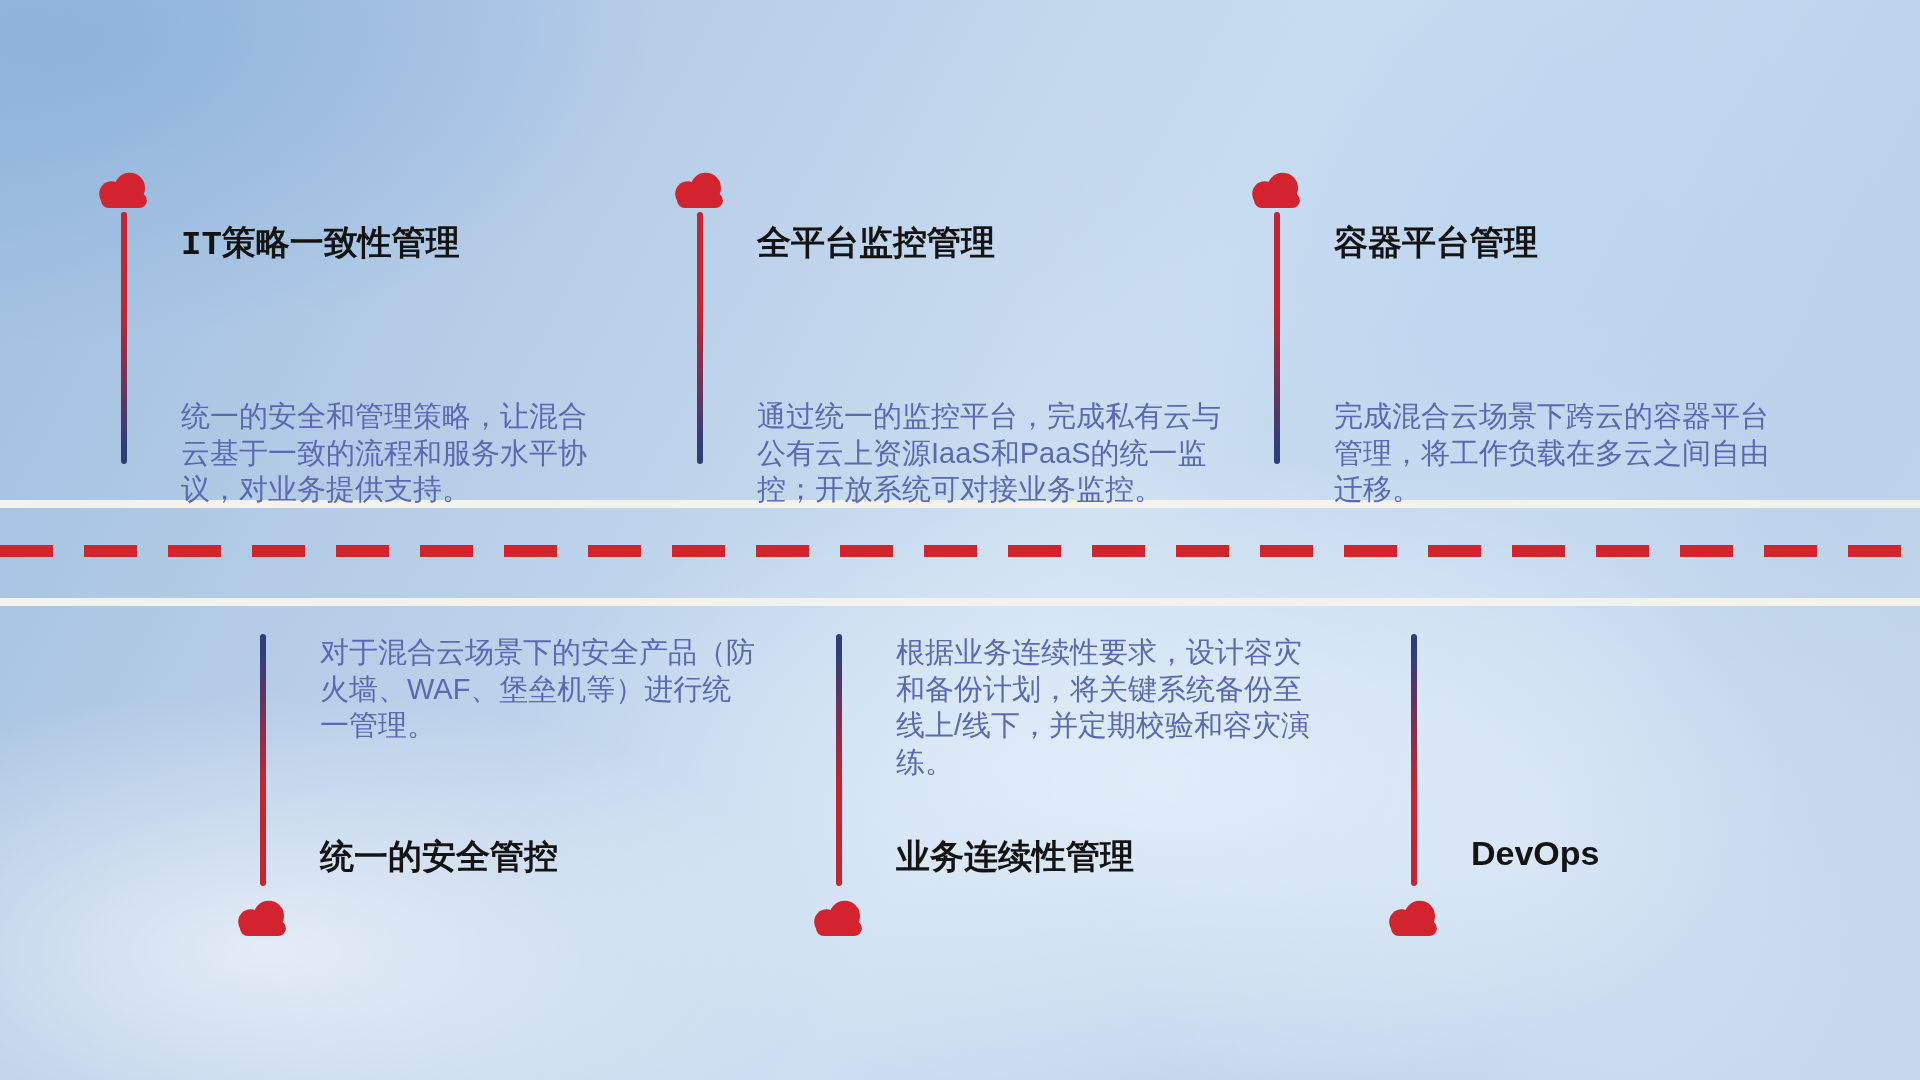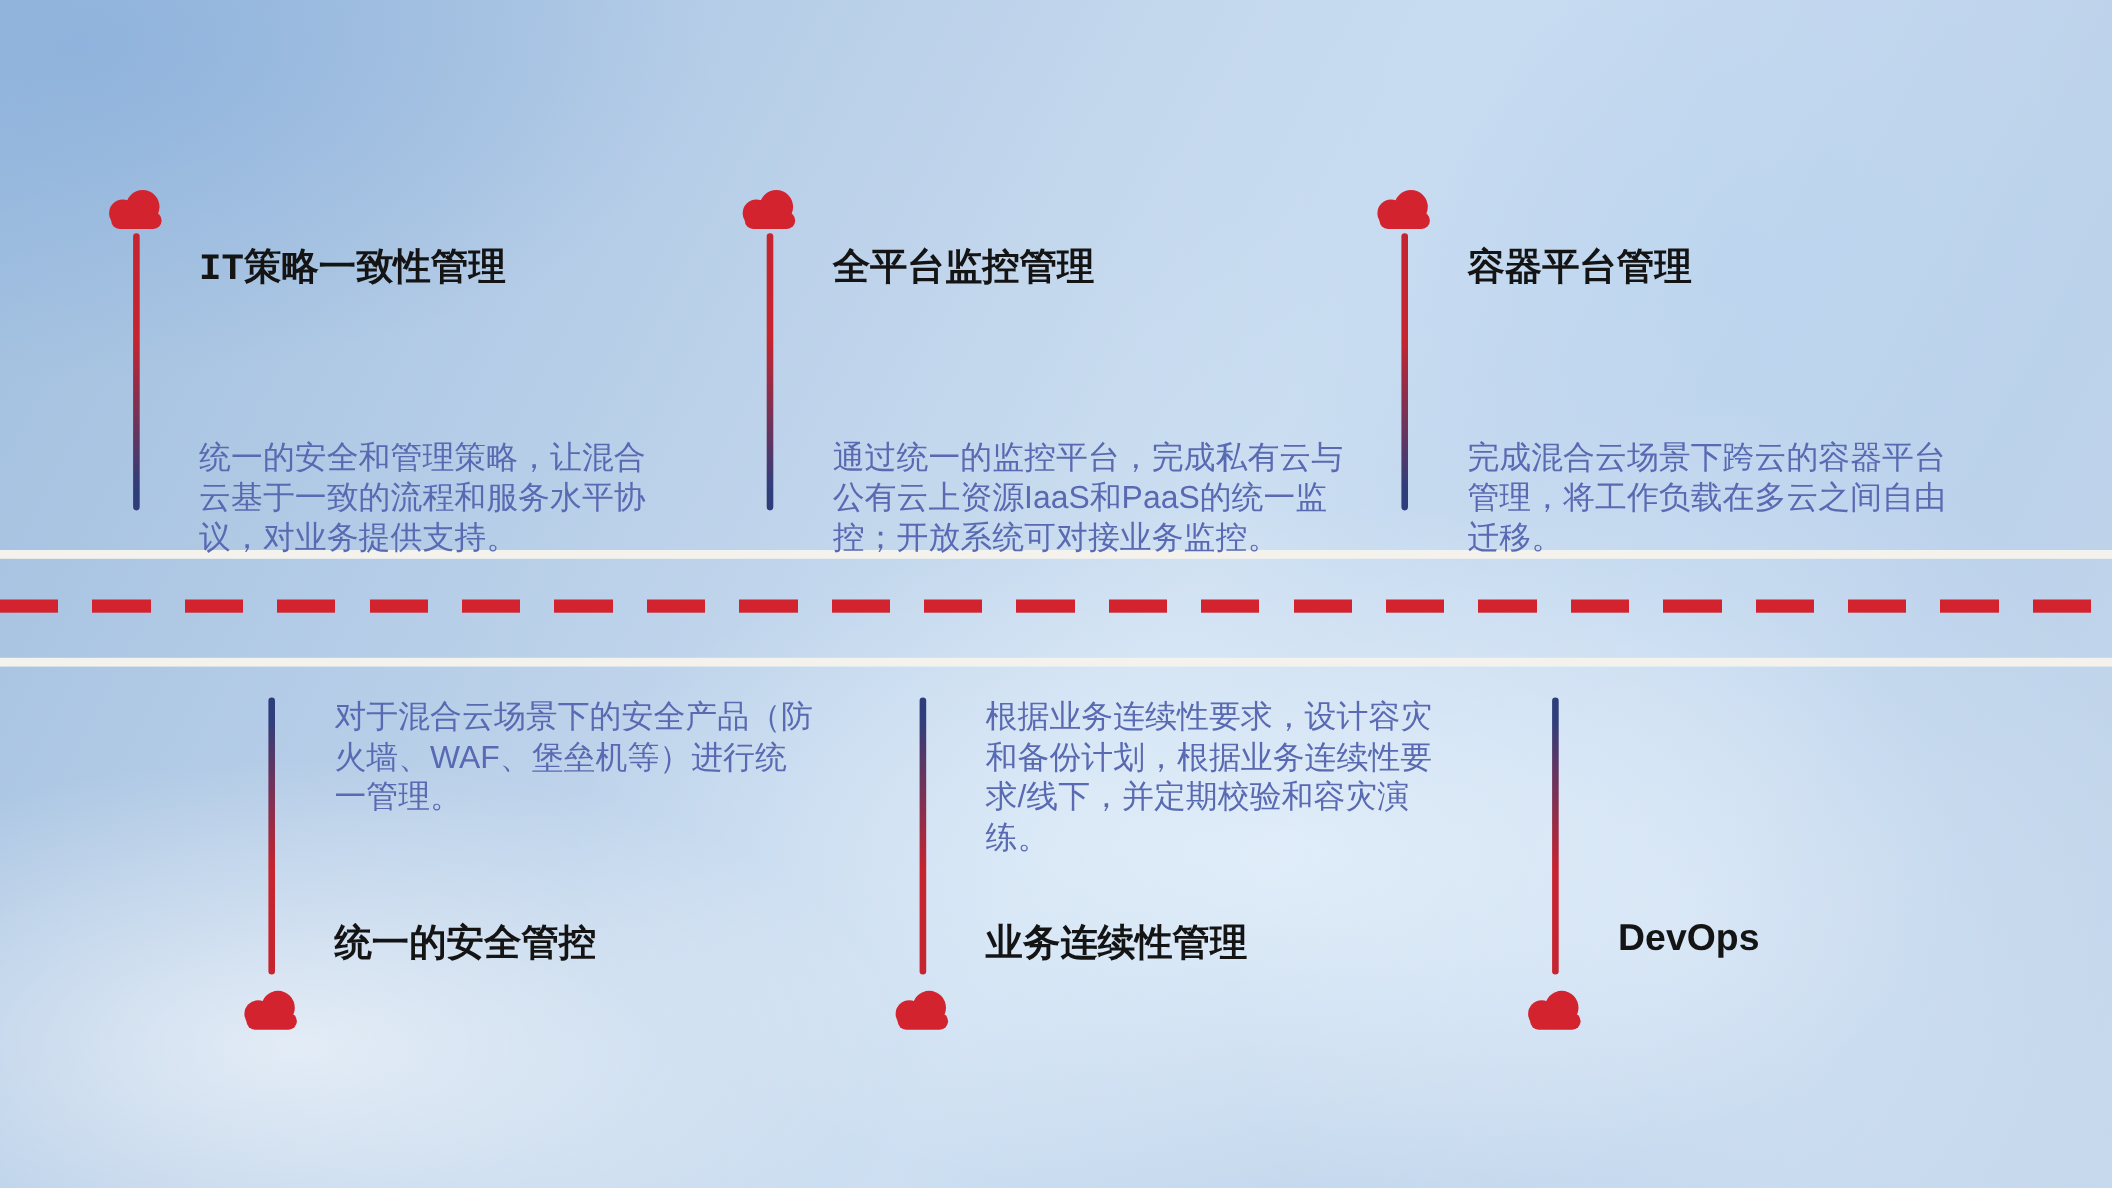--- a/index.html
+++ b/index.html
@@ -61,21 +61,21 @@
     position: absolute; left: 88px;
     font-size: 29px; line-height: 1.26;
     color: var(--desc-color, #5a6ab2);
   }
   .desc-top { top: 188px; margin-top: 42px; }
   .desc-bottom { top: 0; }
 
   .g-t1 { left: 93px;   top: 168px; }
   .g-t2 { left: 669px;  top: 168px; }
   .g-t3 { left: 1246px; top: 168px; }
-  .g-b1 { left: 216px;  top: 634px; }
+  .g-b1 { left: 232px;  top: 634px; }
   .g-b2 { left: 808px;  top: 634px; }
   .g-b3 { left: 1383px; top: 634px; }
 
   .w1 { width: 432px; }
   .w2 { width: 466px; }
   .w3 { width: 436px; }
   .w4 { width: 440px; }
   .w5 { width: 420px; }
   .w6 { width: 428px; }
 </style>
@@ -152,21 +152,21 @@
     <div class="pin pin-up"></div>
     <div class="cloud cloud-bottom">
       <svg viewBox="0 0 64 44" aria-hidden="true">
           <g fill="currentColor">
         <circle cx="19" cy="27" r="13"></circle>
             <circle cx="38" cy="21" r="16"></circle>
         <rect x="8" y="26" width="48" height="16" rx="8"></rect>
           </g>
         </svg>
     </div>
-    <p class="desc desc-bottom w5">根据业务连续性要求，设计容灾和备份计划，根据业务连续性要求/线下，并定期校验和容灾演练。</p>
+    <p class="desc desc-bottom w5">根据业务连续性要求，设计容灾和备份计划，将关键系统备份至线上/线下，并定期校验和容灾演练。</p>
     <h2 class="title title-bottom">业务连续性管理</h2>
   </div>
 
   <div class="group g-b3">
     <div class="pin pin-up"></div>
     <div class="cloud cloud-bottom">
       <svg viewBox="0 0 64 44" aria-hidden="true">
           <g fill="currentColor">
         <circle cx="19" cy="27" r="13"></circle>
             <circle cx="38" cy="21" r="16"></circle>

